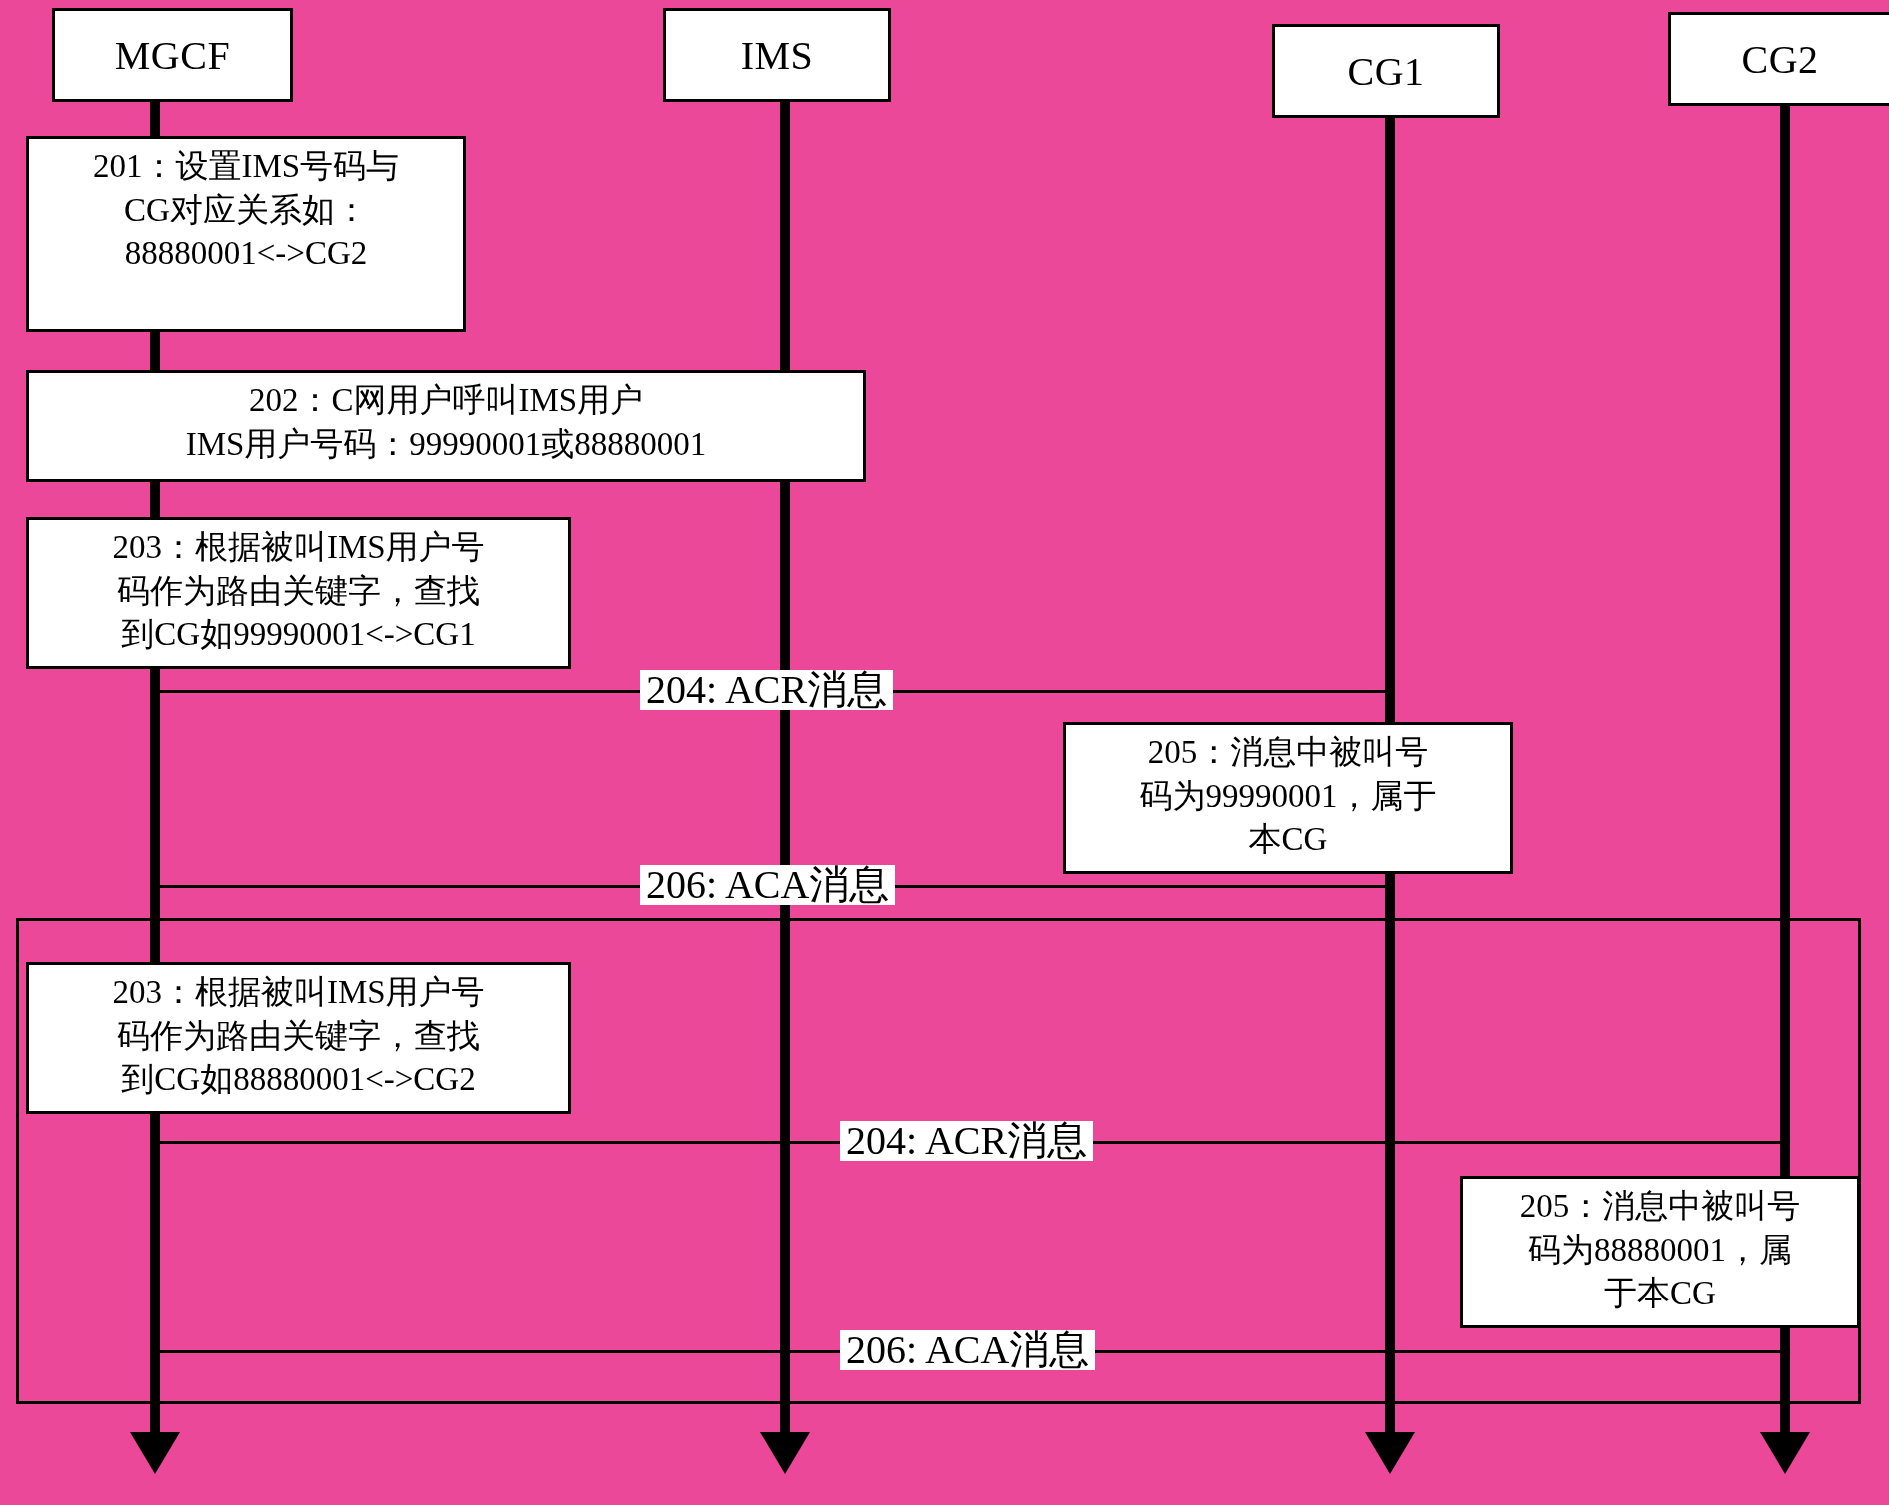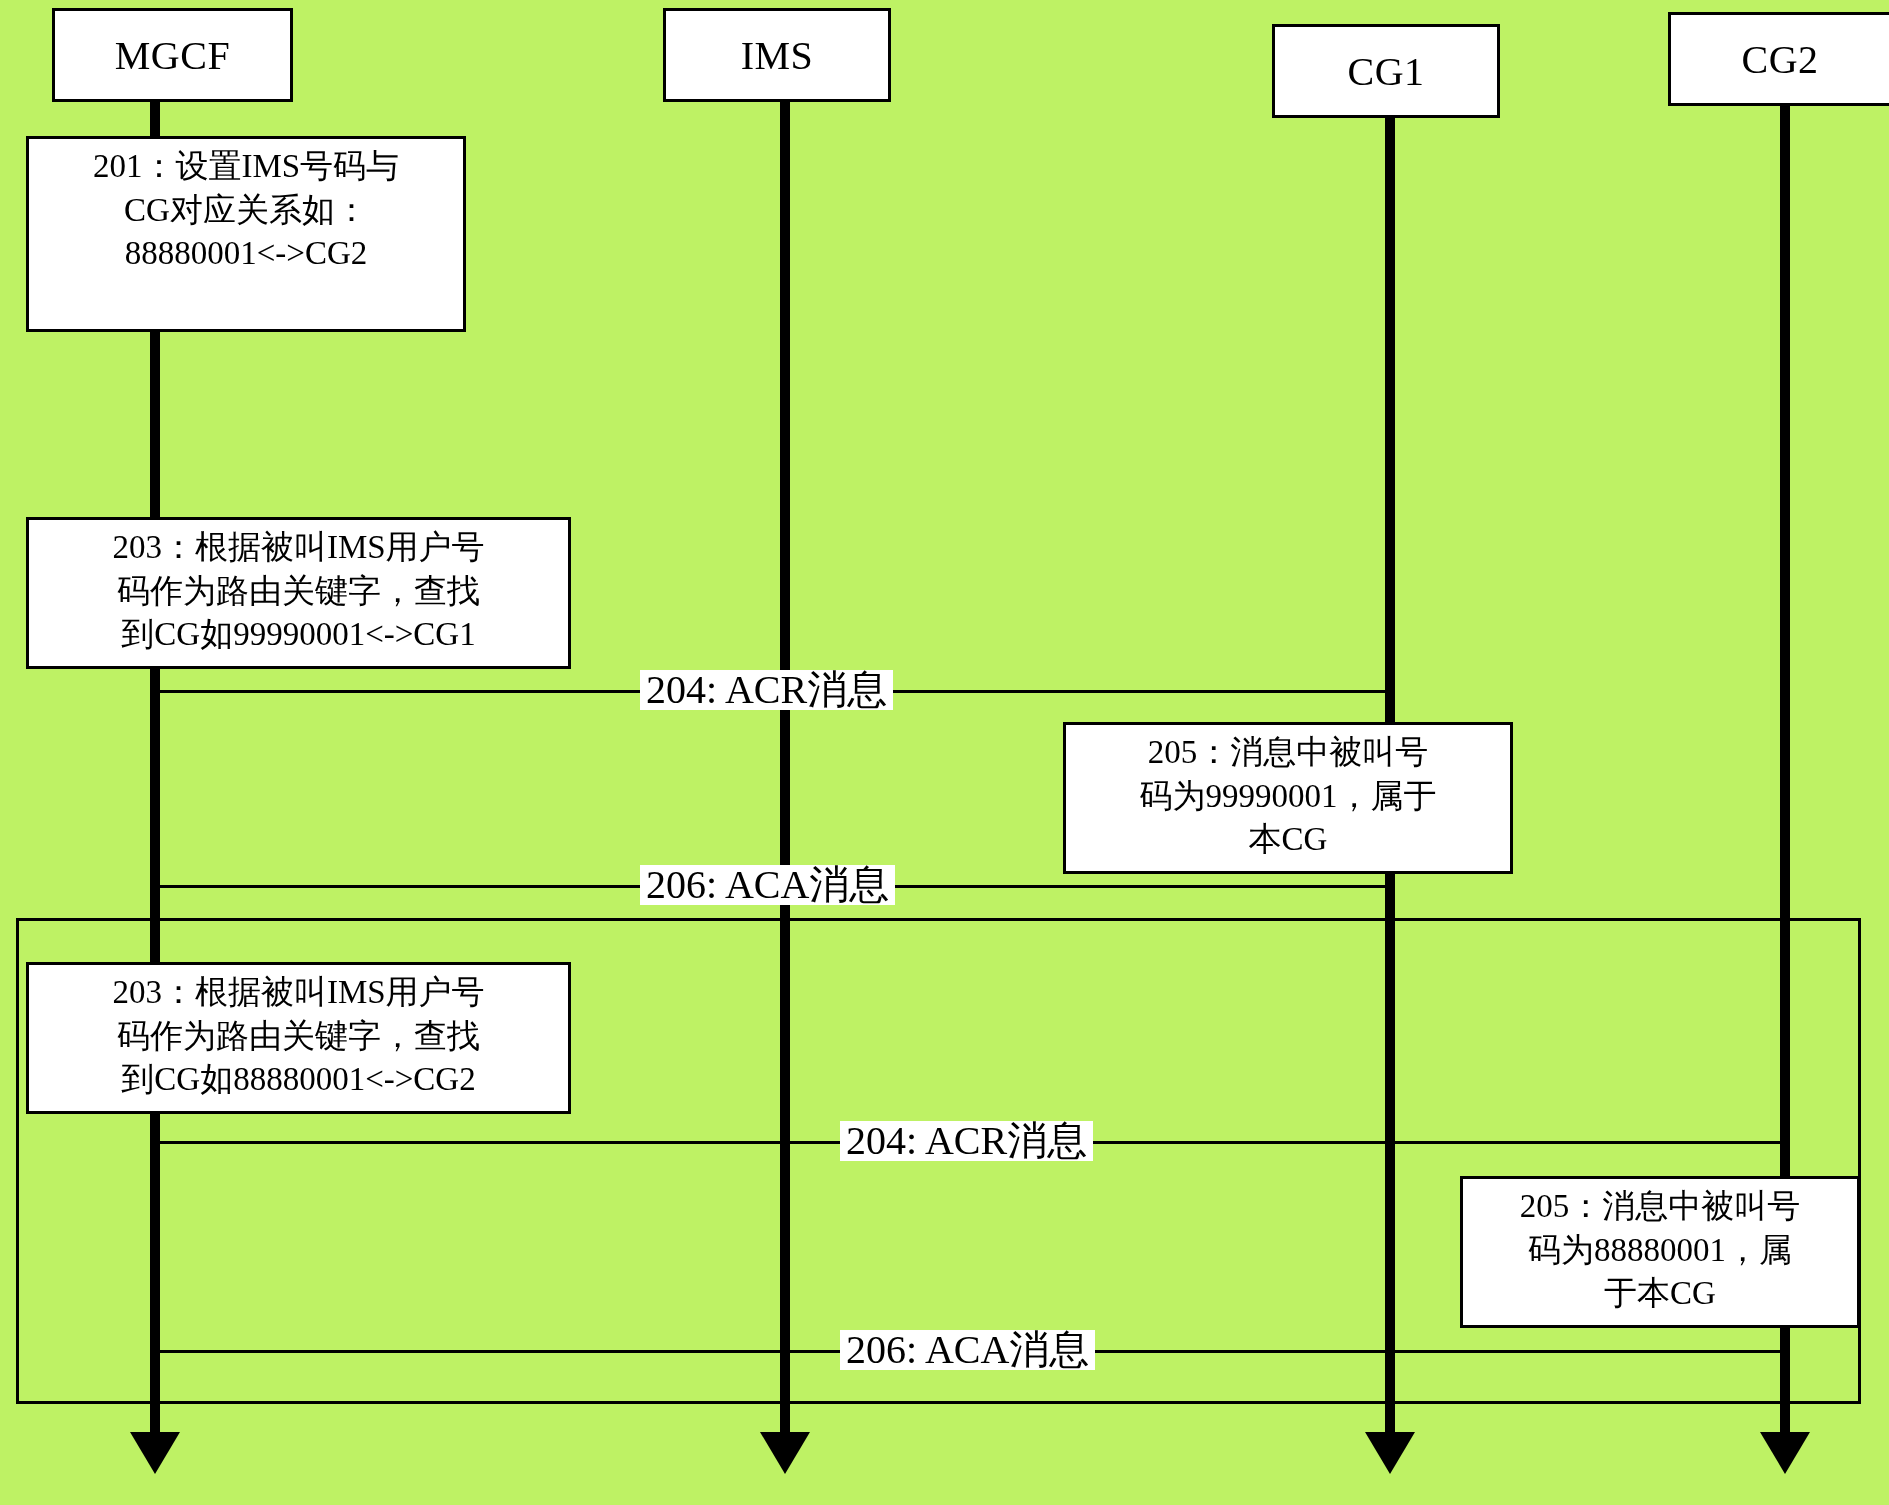--- a/index.html
+++ b/index.html
@@ -1,17 +1,17 @@
 <!DOCTYPE html>
 <html><head>
 <meta charset="utf-8">
 <style>
   html,body{margin:0;padding:0;background:#ffffff;}
   body{font-family:"Liberation Serif","DejaVu Serif",serif;color:#000;}
-  #canvas{position:relative;width:1889px;height:1505px;background:#bef264;overflow:hidden;}
+  #canvas{position:relative;width:1889px;height:1505px;background:#ec4899;overflow:hidden;}
 
   
   .head{
     position:absolute;border:3px solid #000;background:#fff;
     display:flex;align-items:center;justify-content:center;
     font-size:40px;font-weight:400;letter-spacing:.5px;
   }
 
   
   .lifeline{position:absolute;width:10px;background:#000;}
@@ -68,20 +68,24 @@
   <div class="head" style="left:1668px;top:12px;width:218px;height:88px;">
     <span>CG2</span>
   </div>
 
   <div class="note" style="left:26px;top:136px;width:440px;height:196px;">
     <span class="ln">201：设置IMS号码与</span>
     <span class="ln">CG对应关系如：</span>
     <span class="ln">88880001&lt;-&gt;CG2</span>
   </div>
 
+  <div class="note" style="left:26px;top:370px;width:840px;height:112px;">
+    <span class="ln">202：C网用户呼叫IMS用户</span>
+    <span class="ln">IMS用户号码：99990001或88880001</span>
+  </div>
 
   <div class="note" style="left:26px;top:517px;width:545px;height:152px;">
     <span class="ln">203：根据被叫IMS用户号</span>
     <span class="ln">码作为路由关键字，查找</span>
     <span class="ln">到CG如99990001&lt;-&gt;CG1</span>
   </div>
 
   <div class="msg" style="left:155px;top:690px;width:1232px;"></div>
   <div class="msglabel" style="left:640px;top:690px;">204: ACR消息</div>
 

